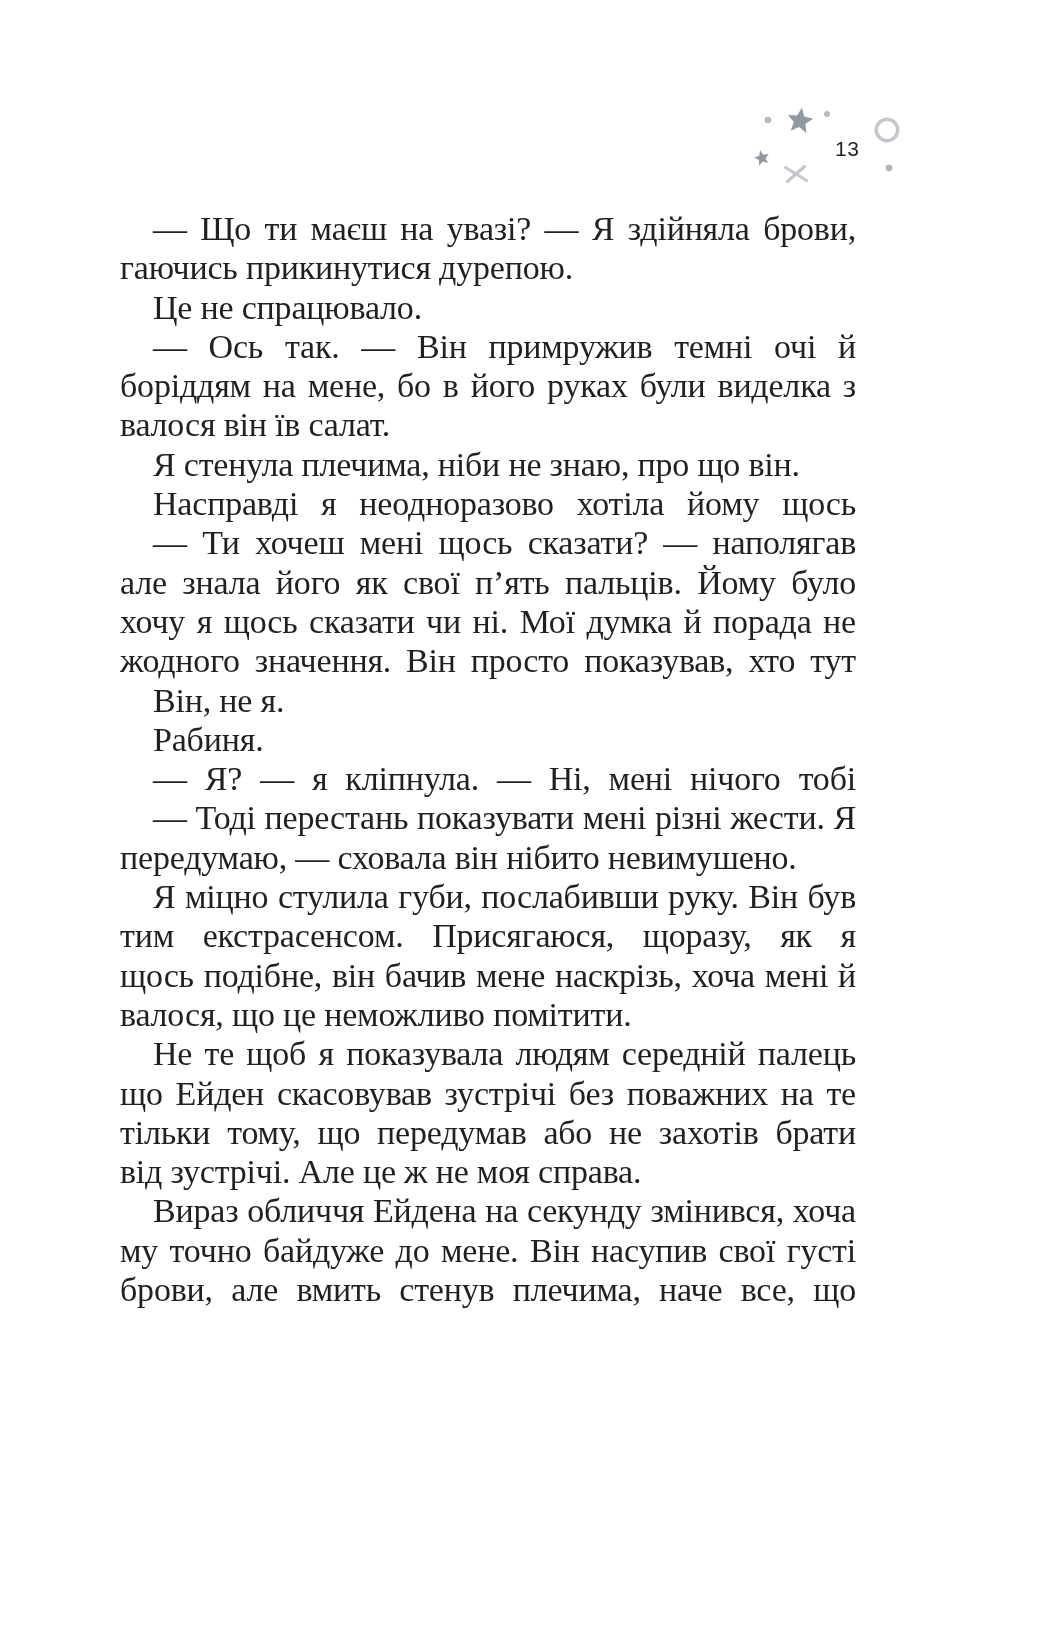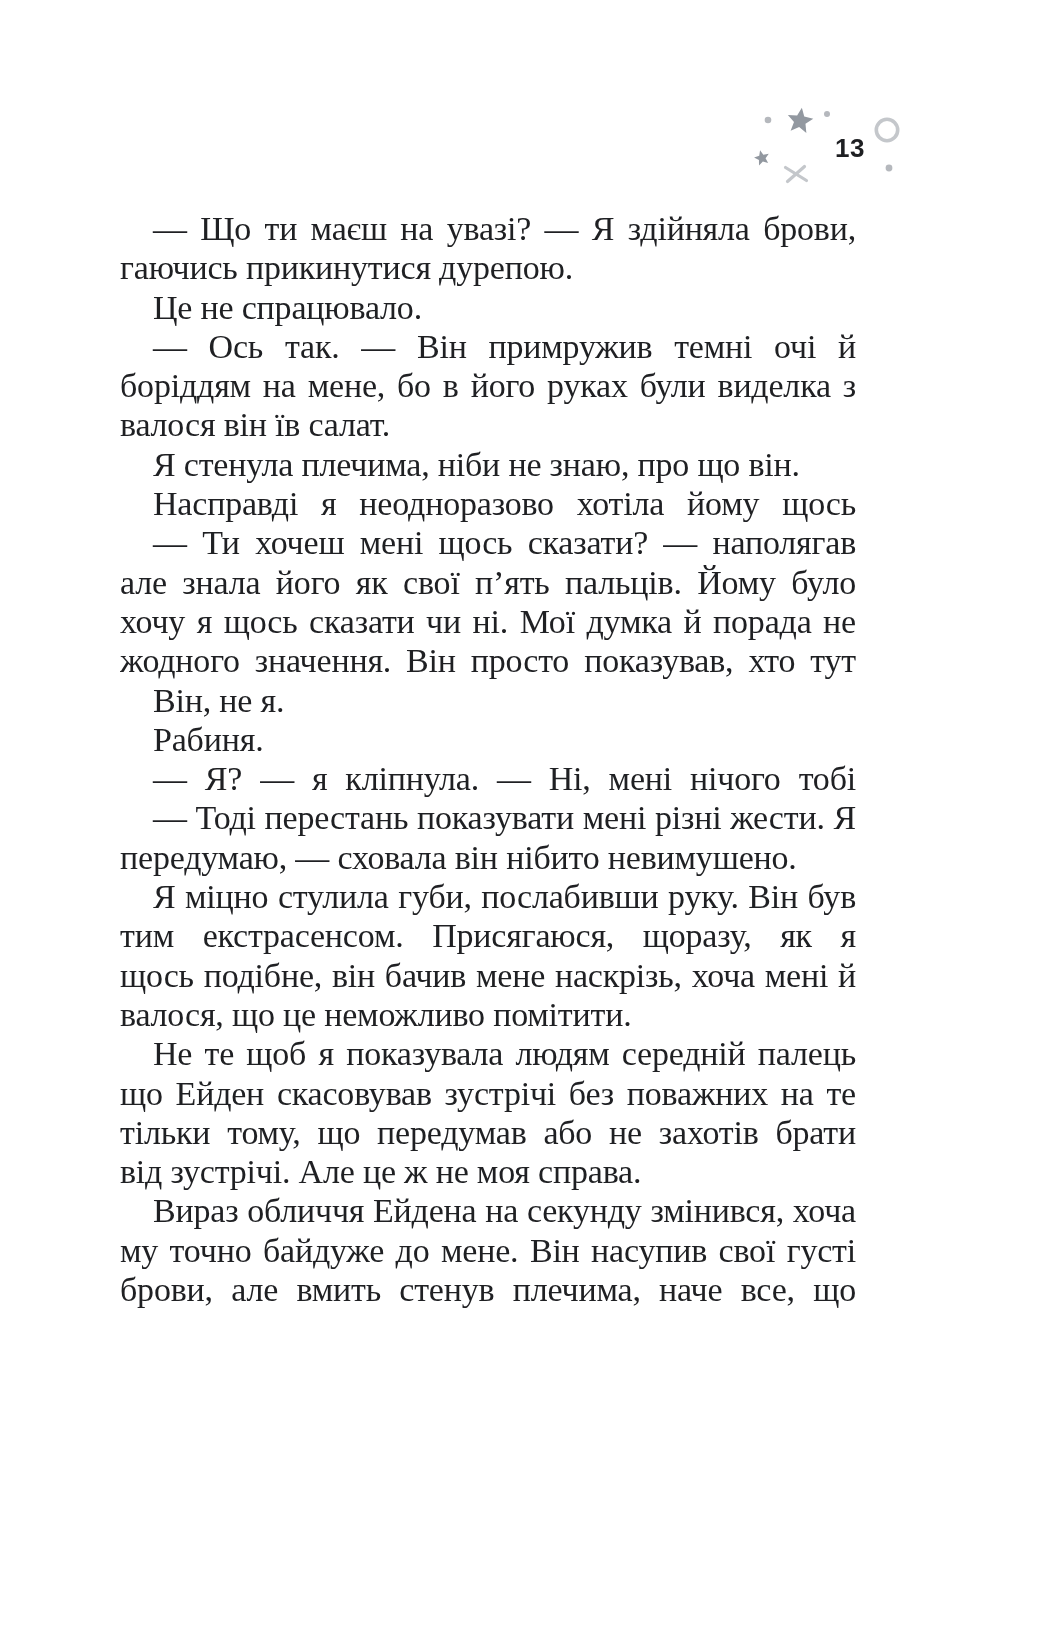--- a/index.html
+++ b/index.html
@@ -16,23 +16,23 @@
   .decor {
     position: absolute;
     left: 745px;
     top: 95px;
   }
   .pagenum {
     position: absolute;
     left: 835px;
     top: 135px;
     font-family: "Liberation Sans", sans-serif;
-    font-size: 26px;
+    font-size: 21px;
     line-height: 27px;
-    font-weight: 700;
+    font-weight: 400;
     letter-spacing: 0.5px;
     color: #1e1f22;
   }
 
   
   .text-block {
     position: absolute;
     left: 120px;
     top: 209px;
     width: 736px;

